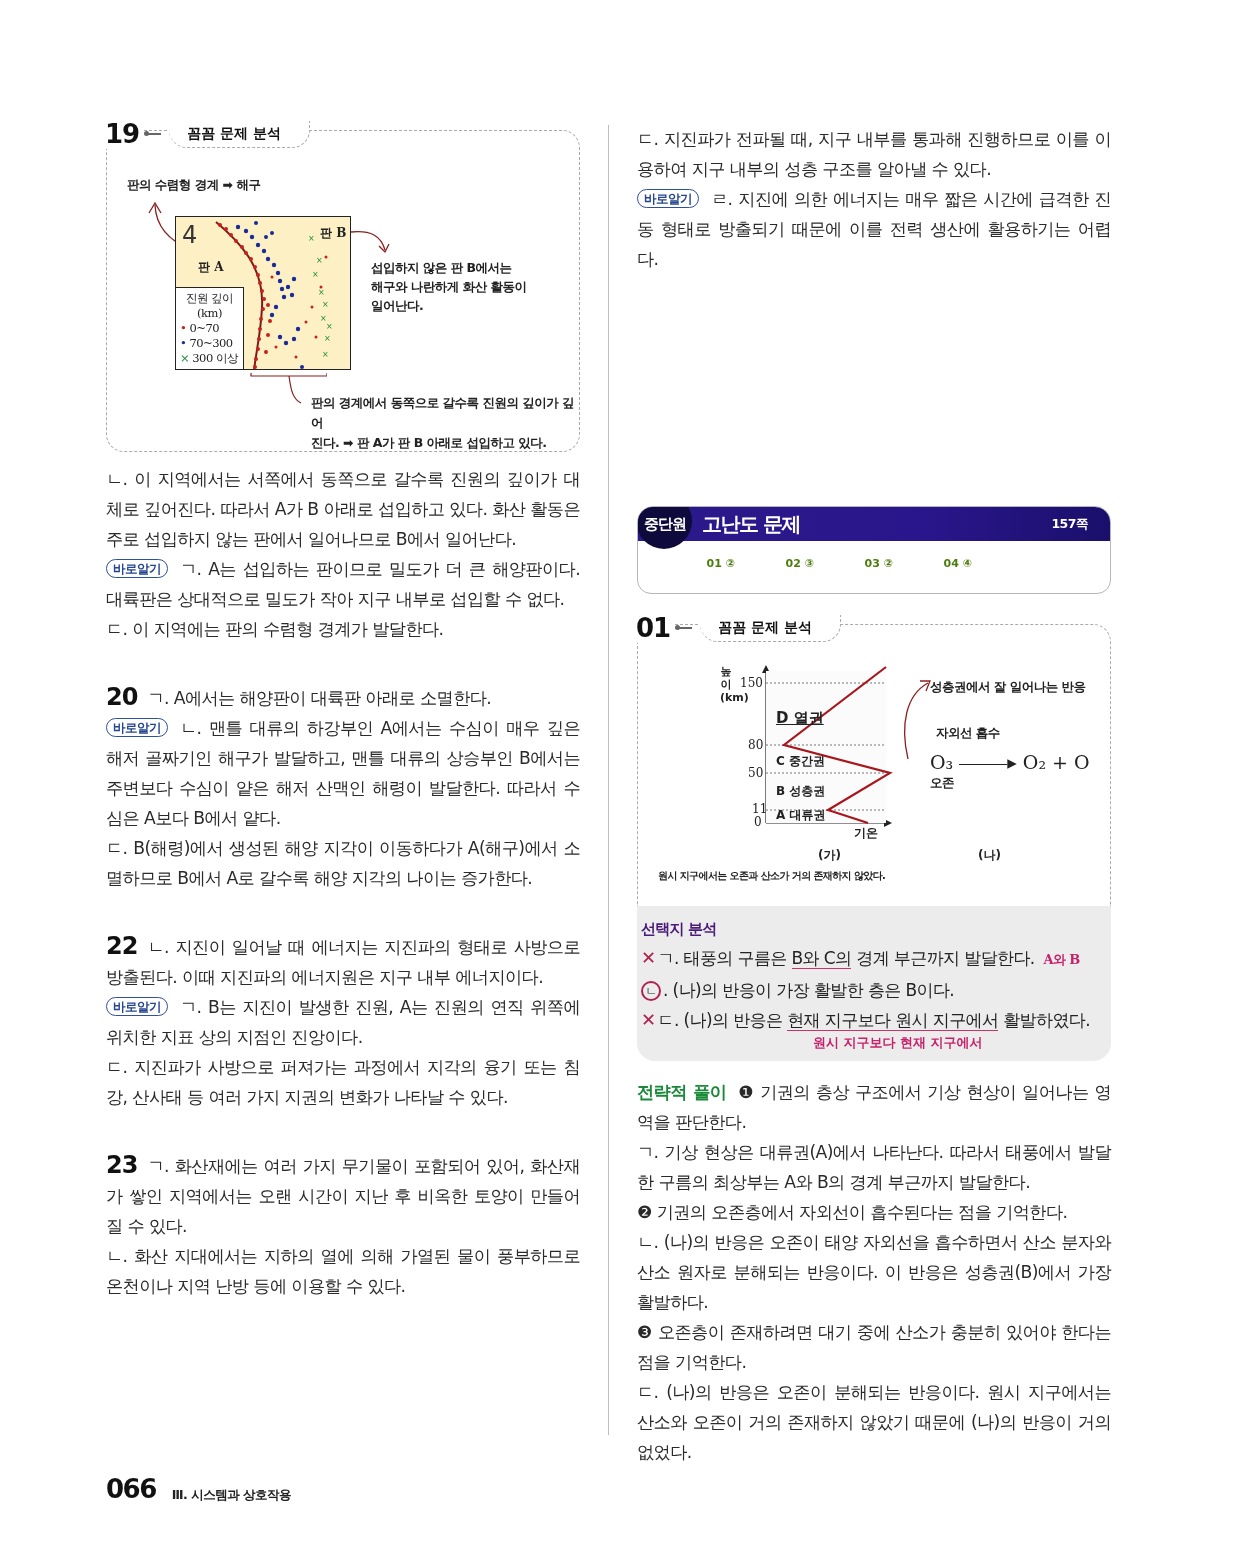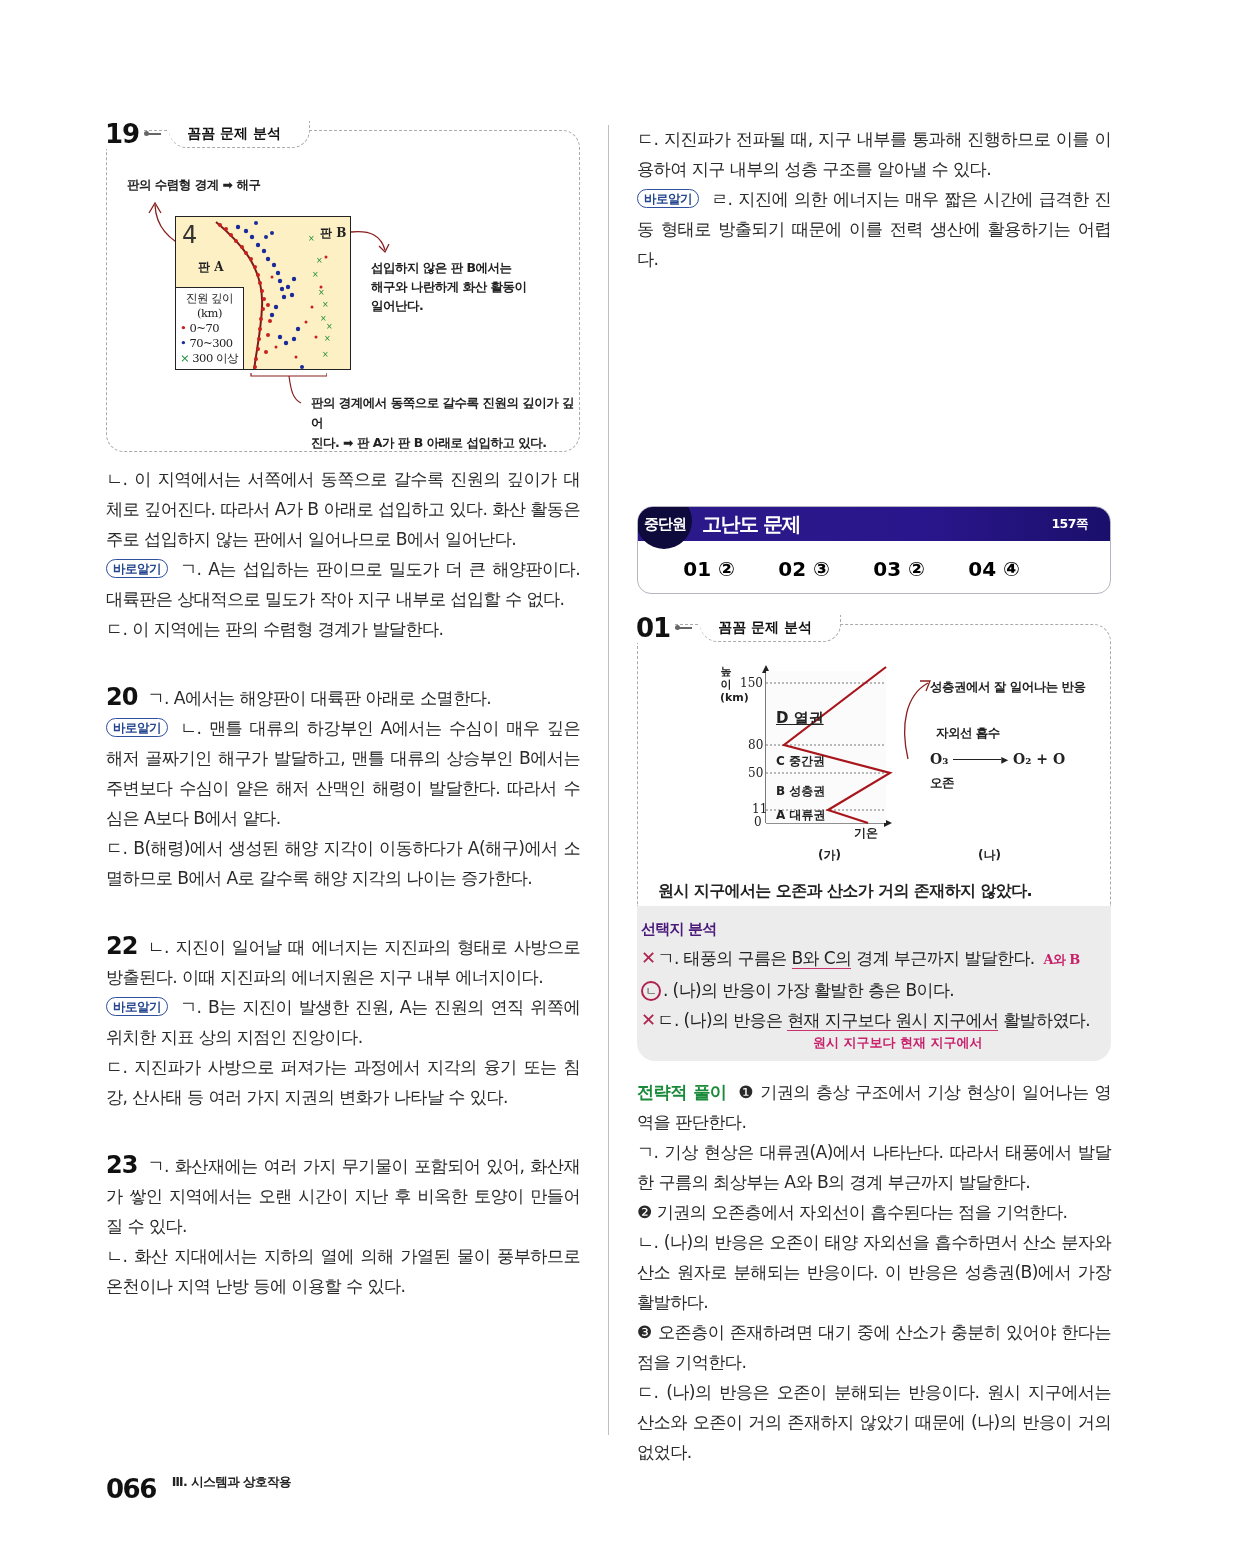--- a/index.html
+++ b/index.html
@@ -27,33 +27,33 @@
   .map { position: absolute; left: 68px; top: 85px; width: 176px; height: 154px; background: #fdf0c4; border: 1.2px solid #222; overflow: hidden; }
   .legend { position: absolute; left: 0; bottom: 0; width: 68px; height: 82px; background: #fff; border: 1.2px solid #222; border-left: none; border-bottom: none; font-family: "DejaVu Serif", serif; font-size: 11.5px; line-height: 15px; padding: 3px 4px; letter-spacing: -0.5px; }
 
   
   .mid-head { position: relative; border-radius: 16px 16px 14px 14px; border: 1.2px solid #b5b5c0; overflow: hidden; background: #fff; height: 88px; text-align: right; }
   .mid-bar { height: 34px; background: linear-gradient(90deg, #2b1a8a 0%, #2a168c 60%, #1a0f6b 100%); display: flex; align-items: center; position: relative; }
   .mid-circle { width: 56px; height: 56px; border-radius: 50%; background: #0e0a3c; position: absolute; left: -2px; top: -14px; }
   .mid-tag { position: relative; color: #fff; font-weight: bold; font-size: 15px; left: 6px; letter-spacing: -1px; }
   .mid-title { color: #fff; font-weight: bold; font-size: 20px; margin-left: 22px; letter-spacing: -1.5px; position: relative; }
   .mid-page { position: absolute; right: 22px; color: #fff; font-size: 12.5px; font-weight: bold; letter-spacing: -0.5px; }
-  .mid-ans { display: flex; gap: 16px; padding: 16px 18px; font-size: 20px; font-weight: bold; color: #000000; }
+  .mid-ans { display: flex; gap: 0; padding: 16px 18px; font-size: 11px; font-weight: bold; color: #4d7c0f; }
   .mid-ans span { width: 79px; }
 
   .choice-box { background: #ececec; border-radius: 0 0 18px 18px; padding: 16px 18px 10px 4px; margin-top: -2px; }
   .choice-title { color: #4a1a7a; font-weight: bold; font-size: 15px; letter-spacing: -0.8px; margin-bottom: 4px; }
   .choice-row { font-size: 17px; line-height: 30px; letter-spacing: -0.6px; color: #222; position: relative; white-space: nowrap; }
   .mark-x { color: #b0224e; font-weight: bold; font-size: 18px; margin-right: 2px; }
   .mark-o { display: inline-block; width: 20px; height: 20px; border: 2px solid #b0224e; border-radius: 50%; font-size: 12px; line-height: 16px; text-align: center; color: #222; vertical-align: 1px; margin-right: 2px; }
   .u-red { border-bottom: 1.5px solid #c8336b; }
   .fix { color: #c8216b; font-weight: bold; font-size: 13px; }
   .strat { color: #1a8a3a; font-weight: bold; }
 
-  .footer { position: absolute; left: 106px; top: 1474px; display: flex; align-items: flex-start; }
+  .footer { position: absolute; left: 106px; top: 1474px; display: flex; align-items: flex-end; }
   .page-num { font-weight: bold; font-size: 26px; letter-spacing: -1.5px; color: #111; }
   .chap { font-size: 12.5px; font-weight: bold; margin-left: 16px; letter-spacing: -0.5px; color: #222; }
 </style>
 </head>
 <body>
 
 <div class="divider"></div>
 
 <div class="col col-left">
 
@@ -257,29 +257,29 @@
     <div style="position:absolute; left:138px; top:182px; font-size:12px; font-weight:bold;">A 대류권</div>
     <div style="position:absolute; left:216px; top:200px; font-size:12px; font-weight:bold;">기온</div>
     <div style="position:absolute; left:180px; top:222px; font-size:12px; font-weight:bold;">(가)</div>
 
     <svg style="position:absolute; left:262px; top:50px;" width="40" height="90">
       <path d="M8 84 C 0 50, 6 20, 28 8" stroke="#8a1f1f" stroke-width="1.3" fill="none"></path>
       <path d="M20 6 L30 6 L26 16" stroke="#8a1f1f" stroke-width="1.3" fill="none"></path>
     </svg>
     <div class="small" style="position:absolute; left:292px; top:54px;">성층권에서 잘 일어나는 반응</div>
     <div class="small" style="position:absolute; left:298px; top:100px;">자외선 흡수</div>
-    <div style="position:absolute; left:292px; top:126px; font-family:'DejaVu Serif', serif; font-size:14px; font-weight:bold;">
+    <div style="position:absolute; left:292px; top:126px; font-family:'DejaVu Serif', serif; font-size:19px; font-weight:normal;">
       <span>O₃</span>
       <span style="display:inline-block; width:48px; height:1.2px; background:#222; vertical-align:4px; position:relative;"></span>▸
       <span>O₂ + O</span>
     </div>
     <div class="small" style="position:absolute; left:292px; top:150px;">오존</div>
     <div style="position:absolute; left:340px; top:222px; font-size:12px; font-weight:bold;">(나)</div>
 
-    <div style="position:absolute; left:20px; top:256px; font-size:16px; font-weight:bold; letter-spacing:-0.6px;">원시 지구에서는 오존과 산소가 거의 존재하지 않았다.</div>
+    <div style="position:absolute; left:20px; top:244px; font-size:10px; font-weight:bold; letter-spacing:-0.6px;">원시 지구에서는 오존과 산소가 거의 존재하지 않았다.</div>
   </div>
 
   <div class="choice-box">
     <div class="choice-title">선택지 분석</div>
     <div class="choice-row">
       <span class="mark-x">✕</span><span>ㄱ</span><span>. 태풍의 구름은 </span><span class="u-red">B와 C의</span><span> 경계 부근까지 발달한다.</span>
       <span class="fix" style="margin-left:4px; font-family:'DejaVu Serif', serif;">A와 B</span>
     </div>
     <div class="choice-row">
       <span class="mark-o">ㄴ</span><span>. (나)의 반응이 가장 활발한 층은 B이다.</span>

